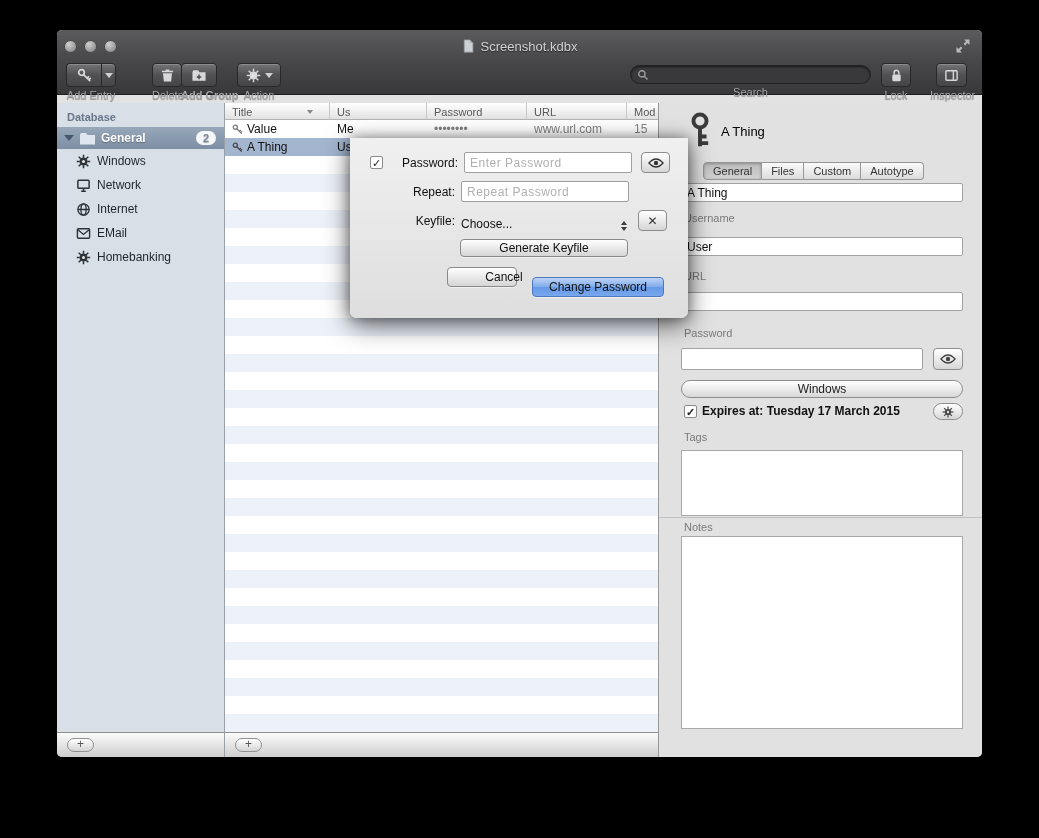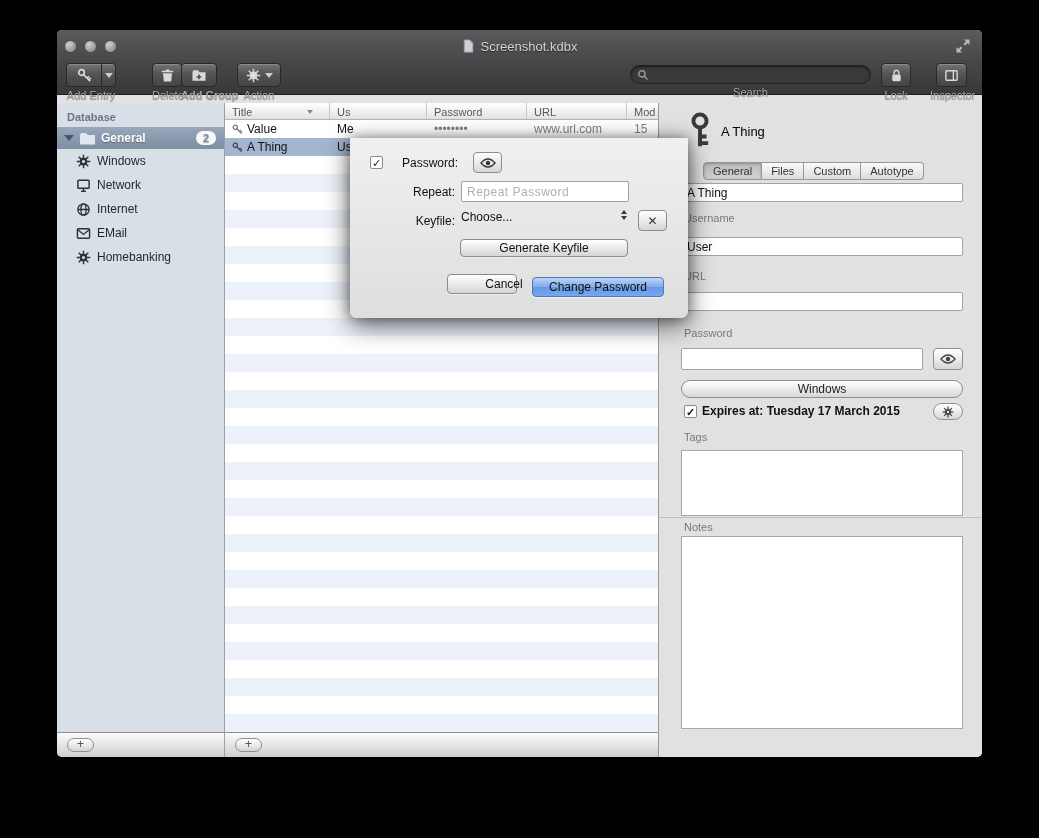--- a/index.html
+++ b/index.html
@@ -71,21 +71,21 @@
   .f-list { left:168px; width:433px; }
   .plusbtn { margin-left:10px; width:27px; height:14px; border-radius:7px; background:linear-gradient(#ffffff,#d4d4d4); border:1px solid #909090; font-size:12px; line-height:11px; color:#555; text-align:center; }
 
   
   .sheet { position:absolute; left:293px; top:108px; width:338px; height:180px; background:linear-gradient(#f0f0f0,#dedede); border-radius:0 0 7px 7px; box-shadow:0 7px 26px rgba(0,0,0,.6), 0 0 12px rgba(0,0,0,.35); z-index:10; font-size:12px; color:#111; }
   .srow { position:absolute; display:flex; align-items:center; }
   .slabel { width:69px; text-align:right; margin-right:6px; font-size:12px; color:#111; }
   .sfield { width:168px; height:21px; background:#fff; border:1px solid #9f9f9f; border-radius:2px; font-size:12px; padding:0 5px; color:#333; outline:none; }
   .sfield::placeholder { color:#b0b0b0; letter-spacing:.5px; }
   .sqbtn { width:29px; height:21px; border-radius:4px; background:linear-gradient(#ffffff,#d6d6d6); border:1px solid #8d8d8d; display:flex; align-items:center; justify-content:center; color:#333; }
-  .popup { width:168px; height:21px; display:flex; align-items:flex-start; font-size:12px; color:#111; }
+  .popup { width:168px; height:21px; display:flex; align-items:flex-end; font-size:12px; color:#111; }
   .stepper { margin-left:auto; display:flex; flex-direction:column; align-items:center; gap:2px; padding-right:2px; }
   .stepper .up { width:0;height:0;border-left:3.5px solid transparent;border-right:3.5px solid transparent;border-bottom:4.5px solid #3a3a3a; }
   .stepper .dn { width:0;height:0;border-left:3.5px solid transparent;border-right:3.5px solid transparent;border-top:4.5px solid #3a3a3a; }
   .pushbtn { height:20px; border-radius:4px; background:linear-gradient(#ffffff,#d5d5d5); border:1px solid #8a8a8a; font-size:12px; color:#111; display:flex; align-items:center; justify-content:center; box-shadow:0 1px 0 rgba(255,255,255,.5); }
   .pushbtn.blue { background:linear-gradient(#bdd4f6 0%, #7fabea 50%, #659ae7 52%, #78a7ec 100%); border:1px solid #4a79bf; }
 
   svg { display:block; }
 </style>
 </head>
 <body>
@@ -444,20 +444,21 @@
     <div class="plusbtn">+</div>
   </div>
   <div class="footer f-list">
     <div class="plusbtn">+</div>
   </div>
 
   <div class="sheet">
     <div class="srow" style="left:20px; top:14px;">
       <span class="cbx">✓</span>
       <span class="slabel" style="width:68px; margin-left:2px;">Password:</span>
+      <input class="sfield" type="text" placeholder="Enter Password" style="">
       <div class="sqbtn" style="margin-left:9px;">
           <span>
             <svg width="16" height="10" viewBox="0 0 16 10">
               <use href="#i-eye"></use>
             </svg>
           </span>
         </div>
     </div>
     <div class="srow" style="left:20px; top:43px;">
       <span class="slabel" style="width:85px;">Repeat:</span>
@@ -468,17 +469,17 @@
       <div class="popup">
         <span>Choose...</span>
         <span class="stepper">
             <span class="up"></span>
             <span class="dn"></span>
           </span>
       </div>
       <div class="sqbtn" style="margin-left:9px;">✕</div>
     </div>
     <div class="pushbtn" style="position:absolute; left:110px; top:101px; width:168px; height:18px;">Generate Keyfile</div>
-    <div class="pushbtn" style="position:absolute; left:97px; top:136px; width:70px;padding-left:44px;">Cancel</div>
+    <div class="pushbtn" style="position:absolute; left:97px; top:129px; width:70px;padding-left:44px;">Cancel</div>
     <div class="pushbtn blue" style="position:absolute; left:182px; top:139px; width:132px;">Change Password</div>
   </div>
 
 </div>
 
 </body></html>

